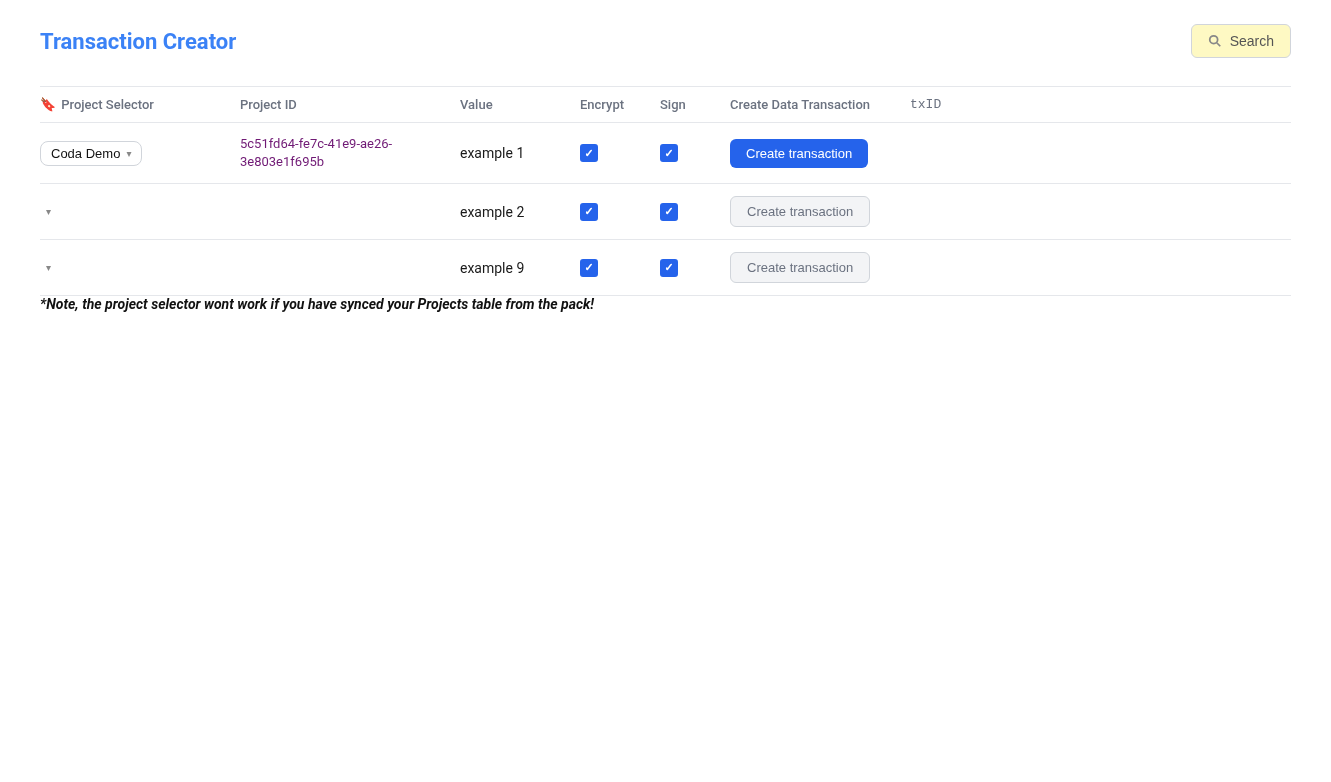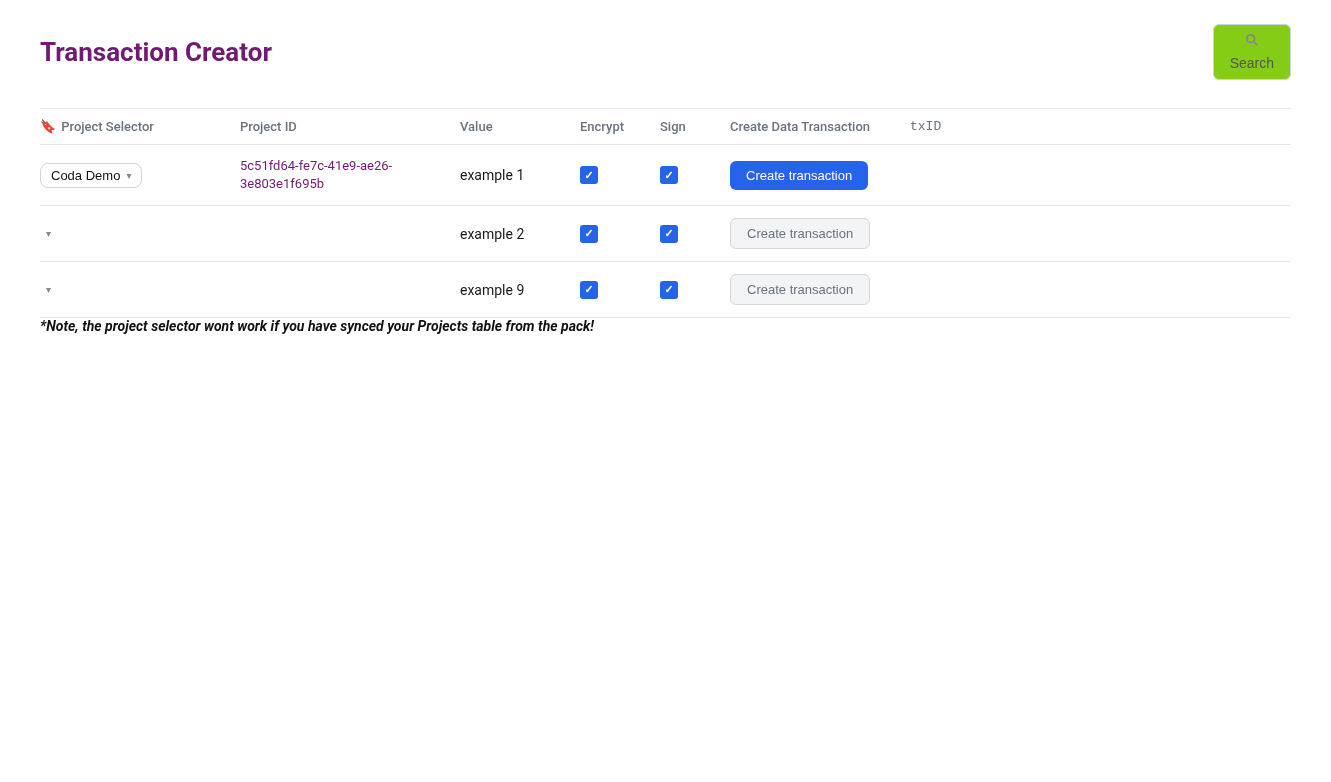--- a/index.html
+++ b/index.html
@@ -22,37 +22,36 @@
     }
 
     .header {
       display: flex;
       justify-content: space-between;
       align-items: center;
       margin-bottom: 28px;
     }
 
     .page-title {
-      font-size: 26px;
+      font-size: 22px;
       font-weight: 700;
-      color: #701a75;
+      color: #3b82f6;
     }
 
     .search-button {
       display: flex;
       align-items: center;
       gap: 8px;
       padding: 8px 16px;
       border: 1px solid #d1d5db;
       border-radius: 6px;
-      background: #84cc16;
+      background: #fef9c3;
       color: #555;
       font-size: 14px;
       cursor: pointer;
-      flex-direction: column;
     }
 
     .search-icon-svg {
       width: 14px;
       height: 14px;
       color: #888;
     }
 
     .table-wrapper {
       width: 100%;

